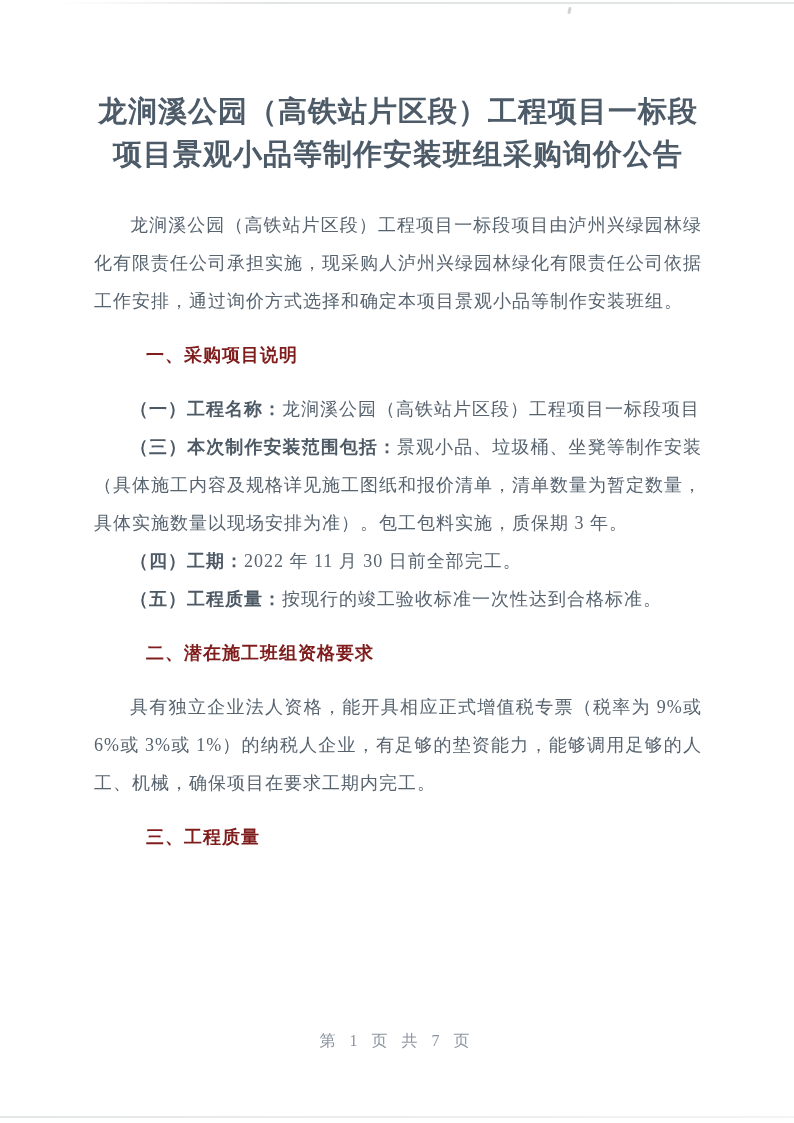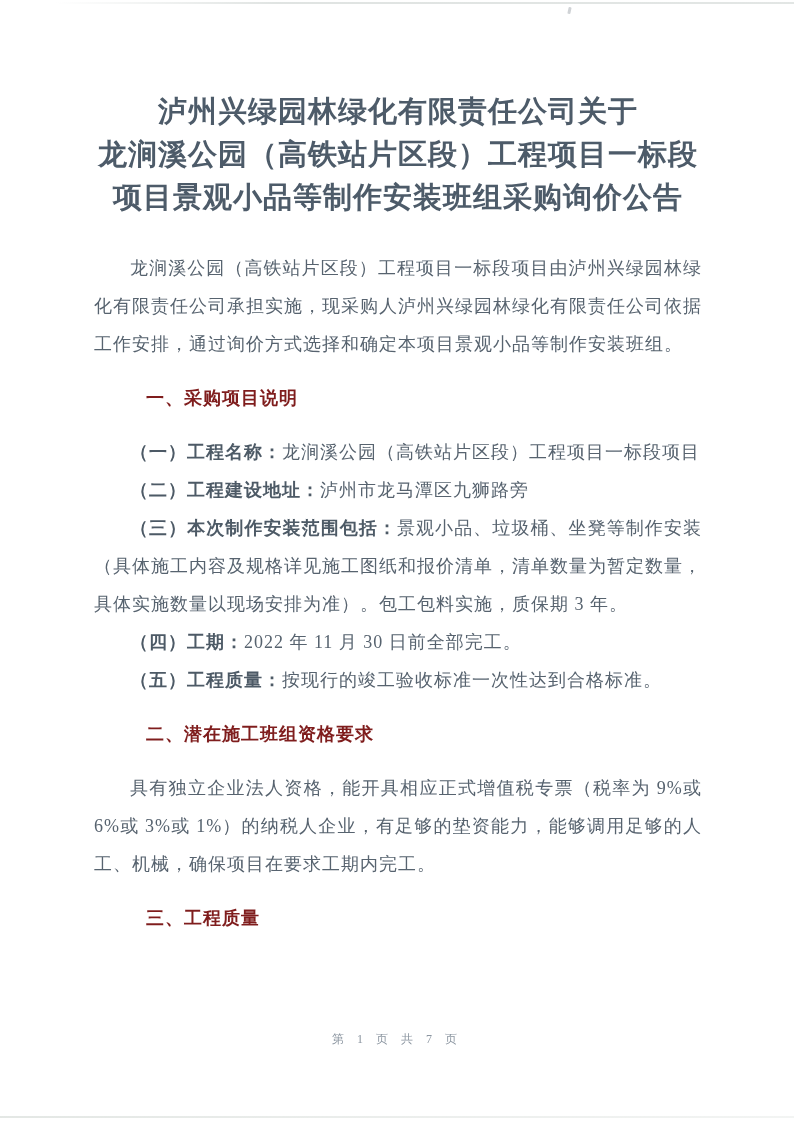--- a/index.html
+++ b/index.html
@@ -77,51 +77,49 @@
   .item .label {
     font-weight: 700;
     color: #4d5a66;
   }
   .page-footer {
     position: absolute;
     top: 1031px;
     left: 0;
     width: 794px;
     text-align: center;
-    font-size: 12px;
+    font-size: 16px;
     letter-spacing: 5px;
     color: #8b95a0;
   }
 </style>
 </head>
 <body>
 
 <div class="page">
 
   <div class="scan-edge-top"></div>
   <div class="scan-speck"></div>
   <div class="scan-edge-bottom"></div>
 
   <div class="content">
 
     <div class="doc-title">
-      <div>泸州兴绿园林绿化有限责任公司关于</div>
       <div>龙涧溪公园（高铁站片区段）工程项目一标段</div>
       <div>项目景观小品等制作安装班组采购询价公告</div>
     </div>
 
     <div class="doc-body">
 
       <p class="para">龙涧溪公园（高铁站片区段）工程项目一标段项目由泸州兴绿园林绿化有限责任公司承担实施，现采购人泸州兴绿园林绿化有限责任公司依据工作安排，通过询价方式选择和确定本项目景观小品等制作安装班组。</p>
 
       <p class="heading">一、采购项目说明</p>
 
       <p class="item"><span class="label">（一）工程名称：</span><span>龙涧溪公园（高铁站片区段）工程项目一标段项目</span></p>
 
-      <p class="item"><span class="label">（二）工程建设地址：</span><span>泸州市龙马潭区九狮路旁</span></p>
 
       <p class="item"><span class="label">（三）本次制作安装范围包括：</span><span>景观小品、垃圾桶、坐凳等制作安装（具体施工内容及规格详见施工图纸和报价清单，清单数量为暂定数量，具体实施数量以现场安排为准）。包工包料实施，质保期 3 年。</span></p>
 
       <p class="item"><span class="label">（四）工期：</span><span>2022 年 11 月 30 日前全部完工。</span></p>
 
       <p class="item"><span class="label">（五）工程质量：</span><span>按现行的竣工验收标准一次性达到合格标准。</span></p>
 
       <p class="heading">二、潜在施工班组资格要求</p>
 
       <p class="para">具有独立企业法人资格，能开具相应正式增值税专票（税率为 9%或 6%或 3%或 1%）的纳税人企业，有足够的垫资能力，能够调用足够的人工、机械，确保项目在要求工期内完工。</p>

